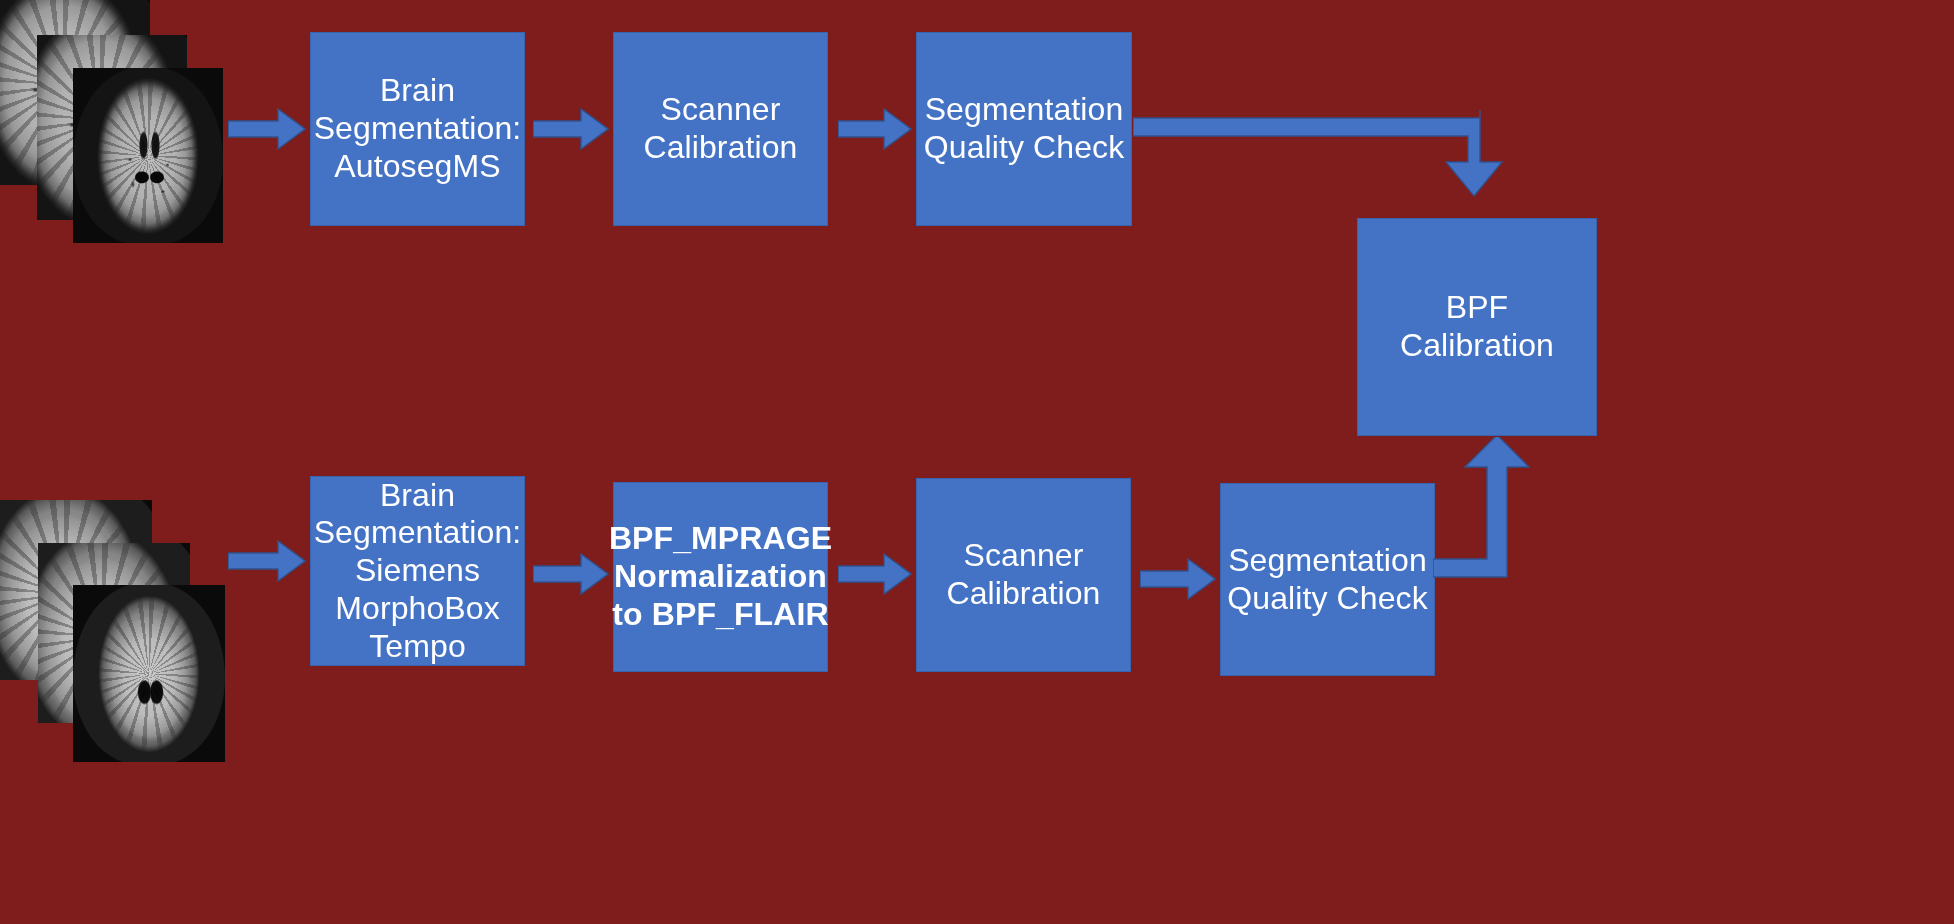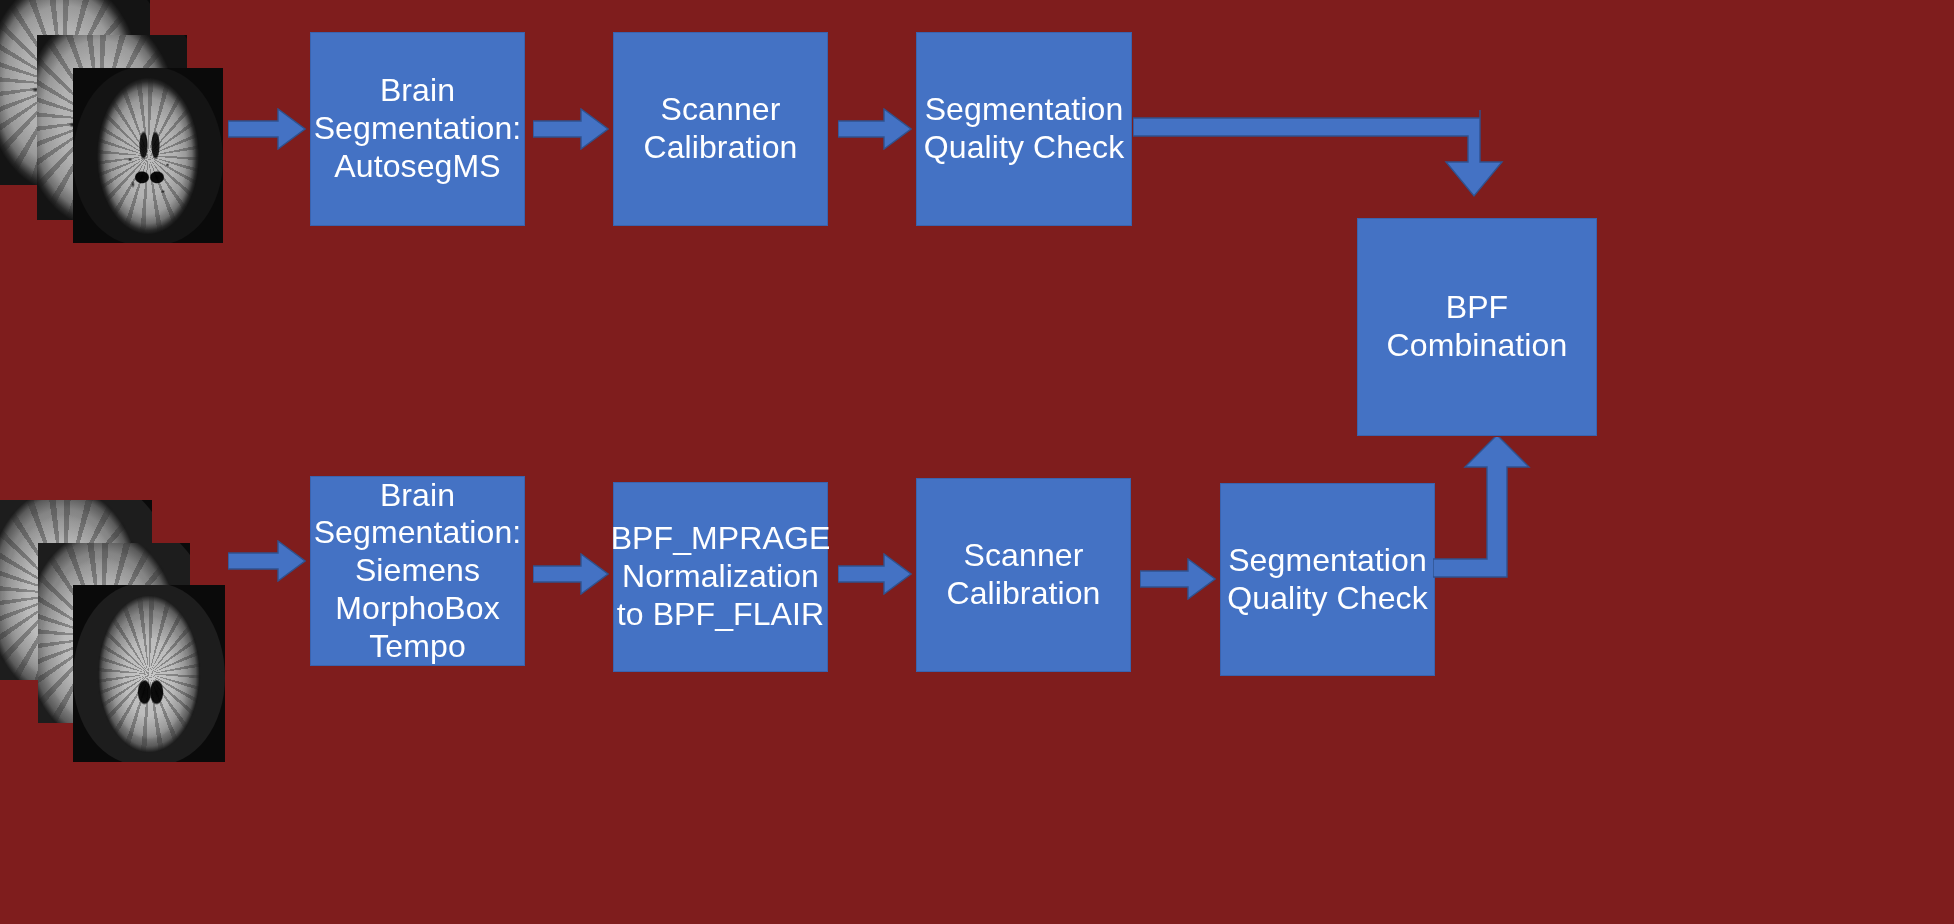--- a/index.html
+++ b/index.html
@@ -158,21 +158,21 @@
   <div class="node" style="left:916px; top:32px; width:216px; height:194px;">Segmentation
 Quality Check</div>
 
   <div class="elbow" style="left:1133px; top:110px; width:380px; height:110px;">
     <svg width="380" height="110" viewBox="0 0 380 110">
       <polygon points="0,8 347,8 347,0 347,0 347,8 347,52 369,52 341,86 313,52 335,52 335,26 0,26" fill="#4472C4" stroke="#2F528F" stroke-width="1.4"></polygon>
     </svg>
   </div>
 
   <div class="node" style="left:1357px; top:218px; width:240px; height:218px;">BPF
-Combination</div>
+Calibration</div>
 
   <div class="slice-stack" style="left:0px; top:440px; width:225px; height:225px;">
     <div class="slice" style="left:0px; top:60px; width:152px; height:180px;">
       <div class="brain brain-t1" style="width:232px; height:248px; left:42%; top:52%;">
         <div class="sulci"></div>
       </div>
     </div>
     <div class="slice" style="left:38px; top:103px; width:152px; height:180px;">
       <div class="brain brain-t1" style="width:232px; height:248px; left:42%; top:52%;">
         <div class="sulci"></div>
@@ -196,21 +196,21 @@
 Siemens
 MorphoBox
 Tempo</div>
 
   <div class="arrow-right" style="left:533px; top:553px; width:76px; height:42px;">
     <svg width="76" height="42" viewBox="0 0 76 42">
       <polygon points="0,13 48,13 48,1 75,21 48,41 48,29 0,29" fill="#4472C4" stroke="#2F528F" stroke-width="1.4"></polygon>
     </svg>
   </div>
 
-  <div class="node" style="left:613px; top:482px; width:215px; height:190px;">BPF_MPRAGE
+  <div class="node" style="left:613px; top:482px; width:215px; height:190px;font-weight:bold;">BPF_MPRAGE
 Normalization
 to BPF_FLAIR</div>
 
   <div class="arrow-right" style="left:838px; top:553px; width:74px; height:42px;">
     <svg width="74" height="42" viewBox="0 0 74 42">
       <polygon points="0,13 46,13 46,1 73,21 46,41 46,29 0,29" fill="#4472C4" stroke="#2F528F" stroke-width="1.4"></polygon>
     </svg>
   </div>
 
   <div class="node" style="left:916px; top:478px; width:215px; height:194px;">Scanner

